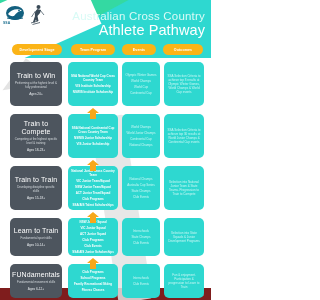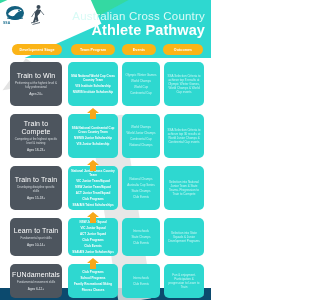--- a/index.html
+++ b/index.html
@@ -5,21 +5,21 @@
   * { box-sizing: border-box; margin: 0; padding: 0; }
   html, body {
     width: 211px; height: 300px;
     background: #ffffff;
     font-family: "Liberation Sans", sans-serif;
     overflow: hidden;
   }
   .poster {
     position: relative;
     width: 211px; height: 300px;
-    background: #0c4a6e;
+    background: #7f1d1d;
   }
 
   
   .header {
     position: relative;
     width: 211px; height: 58px;
     background: #2ed8d0;
     overflow: hidden;
   }
   .header-green-wedge {
@@ -71,21 +71,21 @@
     color: #d9fbf6;
     letter-spacing: .2px;
     line-height: 12px;
     font-weight: normal;
   }
   .title-line2 {
     font-size: 14.5px;
     color: #ffffff;
     letter-spacing: .1px;
     line-height: 16px;
-    font-weight: bold;
+    font-weight: normal;
   }
 
   
   .pill-row {
     position: absolute;
     top: 44px; left: 0;
     width: 211px; height: 12px;
     z-index: 8;
   }
   .pill {

